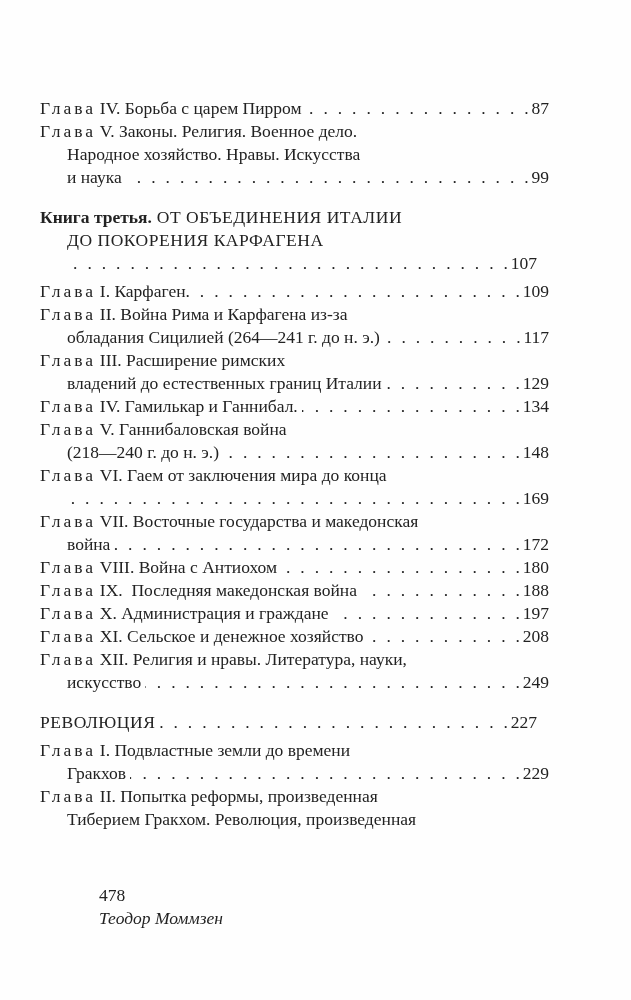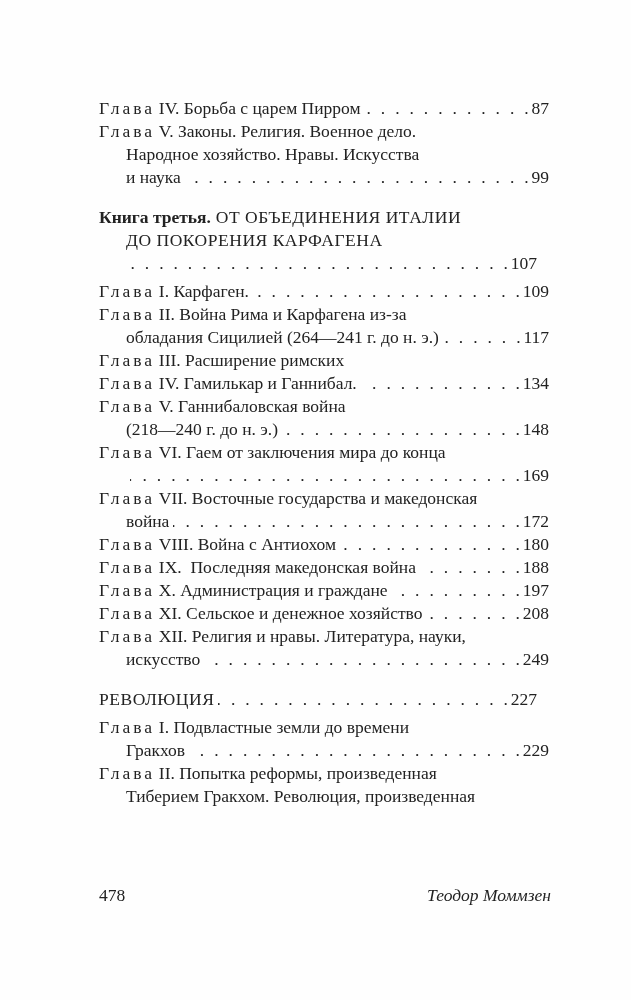--- a/index.html
+++ b/index.html
@@ -8,21 +8,21 @@
     background: #fefefe;
     font-family: "Liberation Serif", serif;
     color: #222222;
     -webkit-font-smoothing: antialiased;
   }
   .page {
     box-sizing: border-box;
     position: relative;
     width: 631px; height: 1000px;
     background: #fefefe;
-    padding: 97px 82px 0 99px;
+    padding: 97px 82px 0 40px;
     overflow: hidden;
   }
   .toc { font-size: 17.5px; line-height: 23px; }
   .entry.book { margin: 17px 12px 5px 0; }
   .line { display: block; }
   .line.last { display: flex; align-items: baseline; }
   .line.cont { padding-left: 27px; }
   .txt { white-space: pre; }
   .entry.book .txt { letter-spacing: 0.03em; }
   .chap-label { letter-spacing: 0.17em; margin-right: 0.22em; white-space: pre; }
@@ -39,21 +39,21 @@
     content: ". . . . . . . . . . . . . . . . . . . . . . . . . . . . . . . . . . . . . . . . . . . . . . . . . . . . . . . . . . . . ";
     letter-spacing: 2.8px;
   }
   .pg { white-space: pre; }
   .footer {
     position: absolute;
     left: 99px; right: 80px; top: 884px;
     display: flex;
     justify-content: space-between;
     align-items: baseline;
-    font-size: 17.5px; line-height: 23px;
+    font-size: 17.5px; line-height: 23px; flex-direction: column;
   }
   .author { font-style: italic; }
 </style>
 </head>
 <body>
 
 <div class="page">
   <main class="toc" id="toc">
       <div class="entry chapter">
         <div class="line last">
@@ -91,20 +91,25 @@
       <div class="entry chapter">
         <div class="line"><span class="chap-label">Глава</span><span class="txt">II. Война Рима и Карфагена из-за</span></div>
         <div class="line cont last">
           <span class="txt">обладания Сицилией (264—241 г. до н. э.)</span>
           <span class="leader"></span>
           <span class="pg">117</span>
         </div>
       </div>
       <div class="entry chapter">
         <div class="line"><span class="chap-label">Глава</span><span class="txt">III. Расширение римских</span></div>
+        <div class="line cont last">
+          <span class="txt">владений до естественных границ Италии</span>
+          <span class="leader"></span>
+          <span class="pg">129</span>
+        </div>
       </div>
       <div class="entry chapter">
         <div class="line last">
           <span class="chap-label">Глава</span>
           <span class="txt">IV. Гамилькар и Ганнибал.</span>
           <span class="leader"></span>
           <span class="pg">134</span>
         </div>
       </div>
       <div class="entry chapter">

